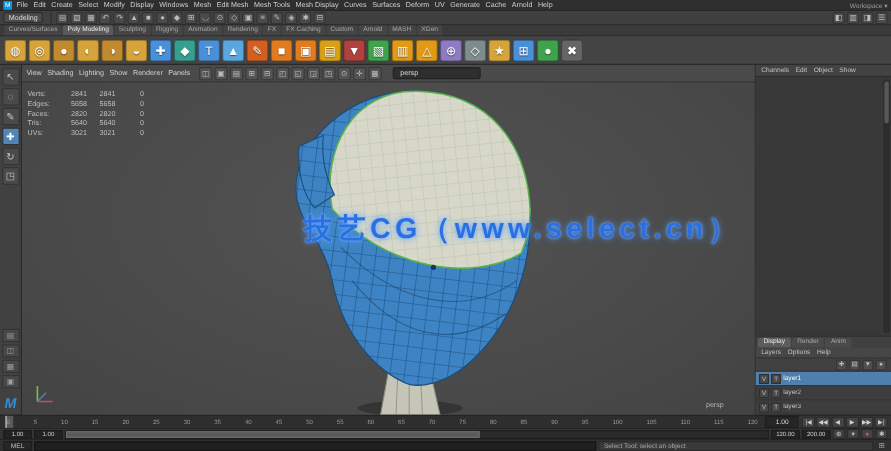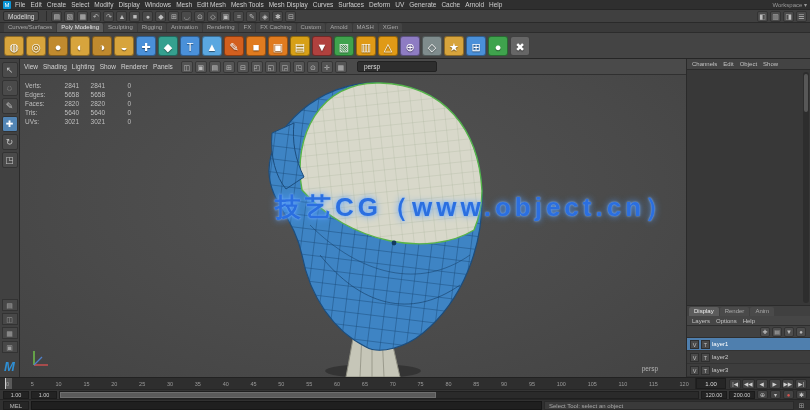--- a/index.html
+++ b/index.html
@@ -316,21 +316,21 @@
             <path d="M282,115 C272,62 300,6 360,8 C424,10 459,54 462,116 C462,130 459,143 454,155 C410,182 330,170 282,115 Z" fill="url(#gW)"></path>
             <path d="M282,115 C272,62 300,6 360,8 C424,10 459,54 462,116 C462,130 459,143 454,155 C410,182 330,170 282,115 Z" fill="none" stroke="#57b349" stroke-width="1.4"></path>
           </g>
           <g>
             <path d="M252,58 C250,82 256,102 266,114 L284,102 C275,84 272,66 274,48 Z" fill="#3e84c4" stroke="#1c4d7d" stroke-width="1"></path>
             <path d="M252,58 C250,82 256,102 266,114 L284,102 C275,84 272,66 274,48 Z" fill="url(#gB)"></path>
           </g>
           <circle cx="374" cy="168" r="2.4" fill="#123a5e"></circle>
         </svg>
 
-        <div class="watermark">技艺CG（www.object.cn）</div>
+        <div class="watermark">技艺CG（www.select.cn）</div>
 
         <svg class="axis" width="26" height="26">
           <line x1="6" y1="20" x2="6" y2="6" stroke="#6fbf4a" stroke-width="1.5"></line>
           <line x1="6" y1="20" x2="20" y2="20" stroke="#c94f4f" stroke-width="1.5"></line>
           <line x1="6" y1="20" x2="14" y2="12" stroke="#4f7fc9" stroke-width="1.2"></line>
         </svg>
 
         <span class="cam-label">persp</span>
       </div>
     </div>

